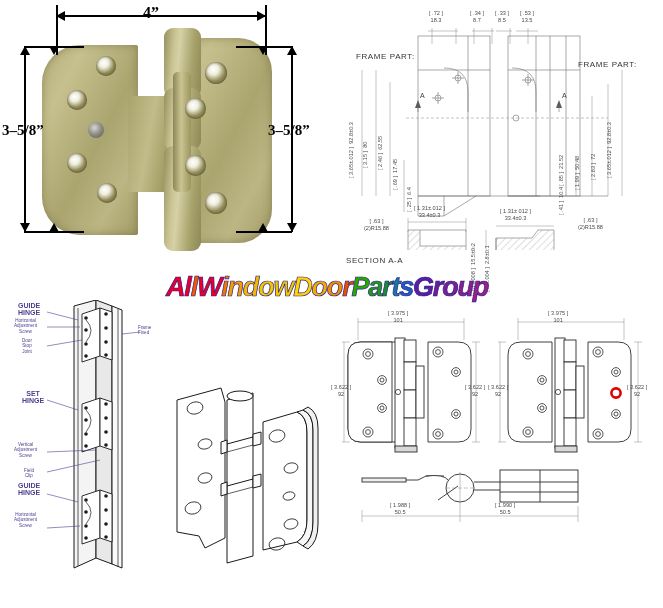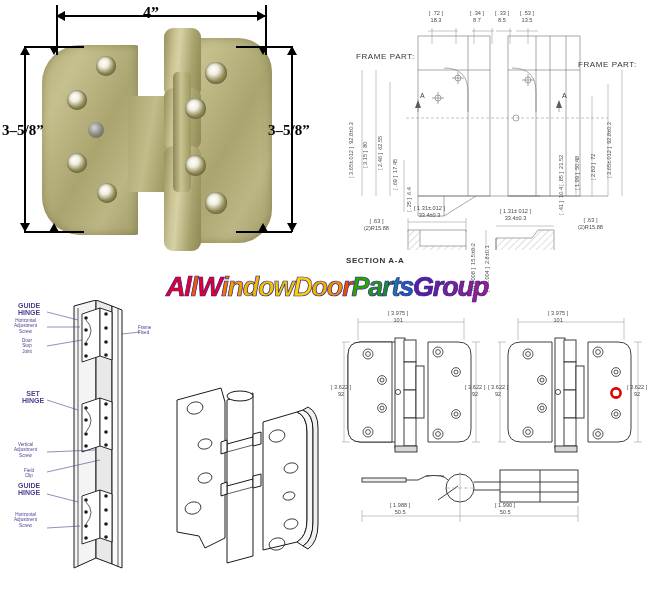--- a/index.html
+++ b/index.html
@@ -338,21 +338,21 @@
     </div>
     <div class="tdim abs" style="left:180px;top:10px;">
       <span>[ .53 ]</span><br>
       <span>13.5</span>
     </div>
 
     <div class="tlabel-big abs" style="left:16px;top:52px;">FRAME PART:</div>
     <div class="tlabel-big abs" style="left:238px;top:60px;">FRAME PART:</div>
     <div class="tlabel abs" style="left:80px;top:92px;font-size:7px;">A</div>
     <div class="tlabel abs" style="left:222px;top:92px;font-size:7px;">A</div>
-    <div class="tlabel-big abs" style="left:6px;top:256px;font-weight:bold;">SECTION A-A</div>
+    <div class="tlabel-big abs" style="left:6px;top:256px;">SECTION A-A</div>
 
     <div class="tdim-v abs" style="left:8px;top:178px;">
       <span>[ 3.65±.012 ]</span>
       &nbsp;<span>92.8±0.3</span>
     </div>
     <div class="tdim-v abs" style="left:22px;top:168px;">
       <span>[ 3.15 ]</span>
       &nbsp;<span>80</span>
     </div>
     <div class="tdim-v abs" style="left:37px;top:170px;">

